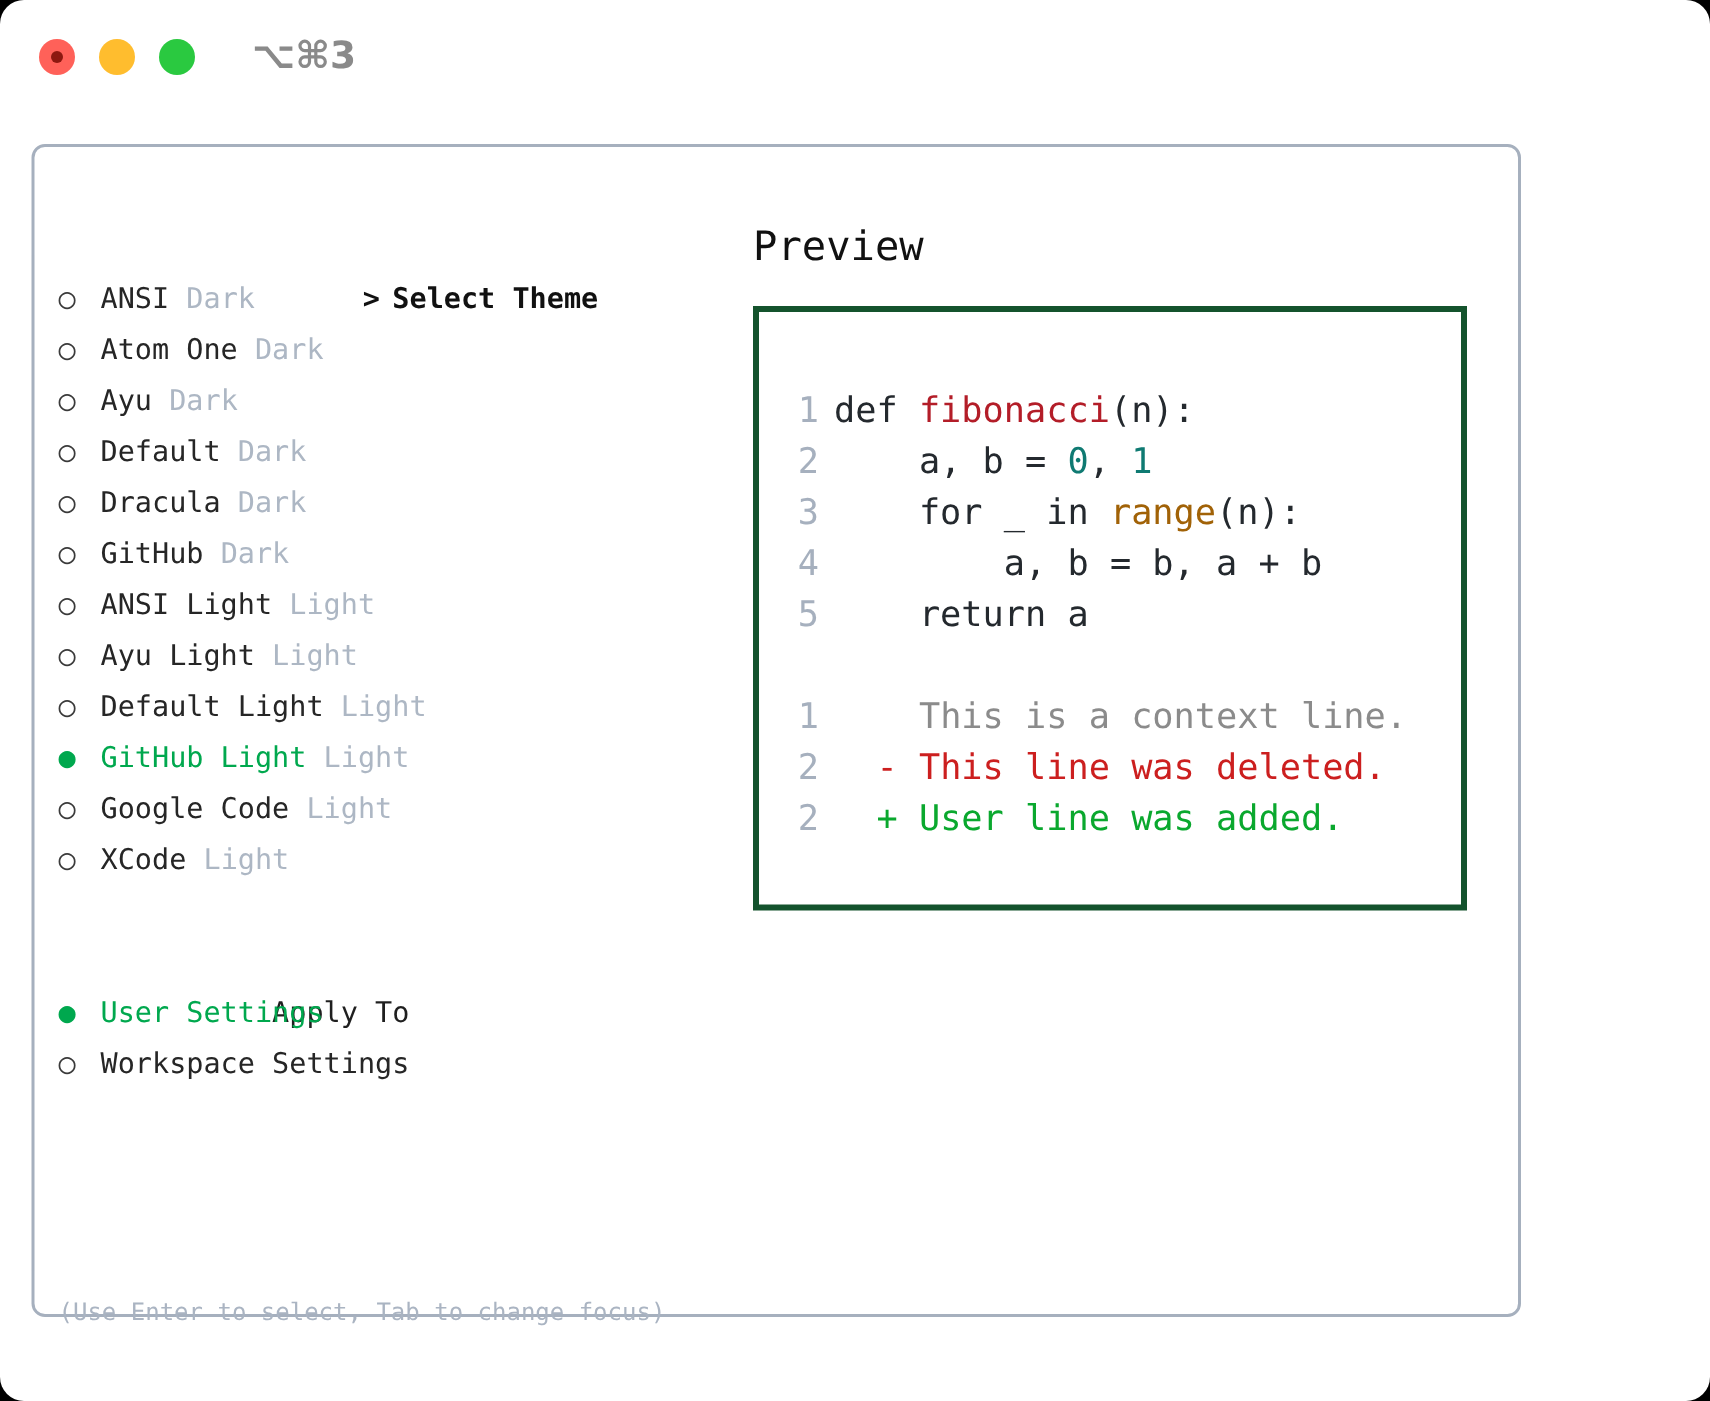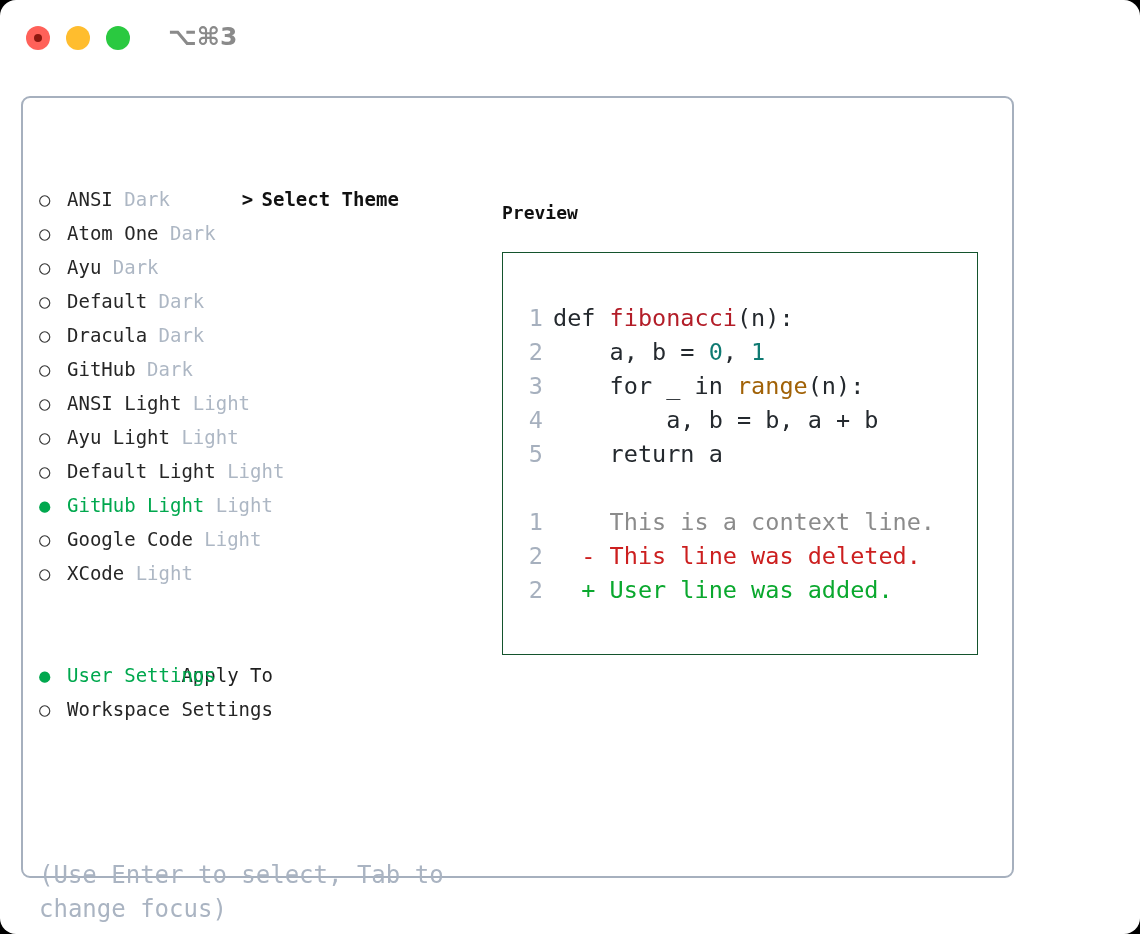--- a/index.html
+++ b/index.html
@@ -125,44 +125,43 @@
     color: #1f1f1f;
   }
 
   .spacer-sm { height: 34px; }
 
   .hint {
     position: absolute;
     left: 16px;
     top: 760px;
     width: 410px;
-    font-size: 24px;
+    font-size: 16px;
     line-height: 34px;
     color: #aab4c2;
   }
 
   
   .right-col {
     position: absolute;
     left: 479px;
     top: 50px;
     width: 500px;
   }
   .preview-title {
-    font-size: 18px;
-    font-weight: bold;
+    font-size: 27px;
+    font-weight: normal;
     color: #111111;
     line-height: 34px;
-    margin-top: 48px;
   }
   .preview-box {
     margin-top: 22px;
     width: 476px;
     height: 403px;
-    border: 1px solid #14532d;
+    border: 4px solid #14532d;
     box-sizing: border-box;
     background: #ffffff;
     padding: 48px 0 0 0;
   }
   .code-line {
     font-size: 23.5px;
     line-height: 34px;
     white-space: pre;
     color: #24292e;
     padding-left: 14px;

